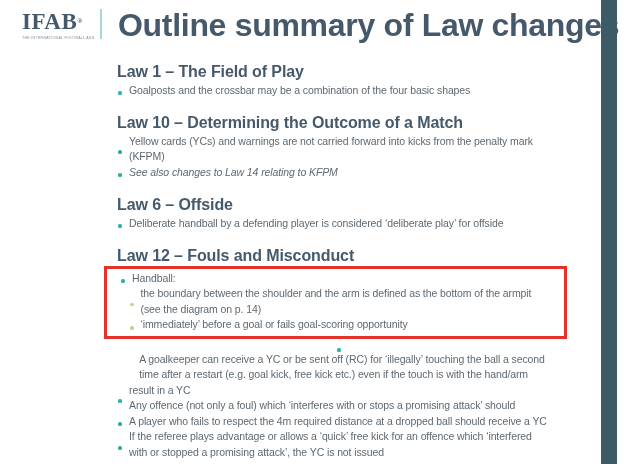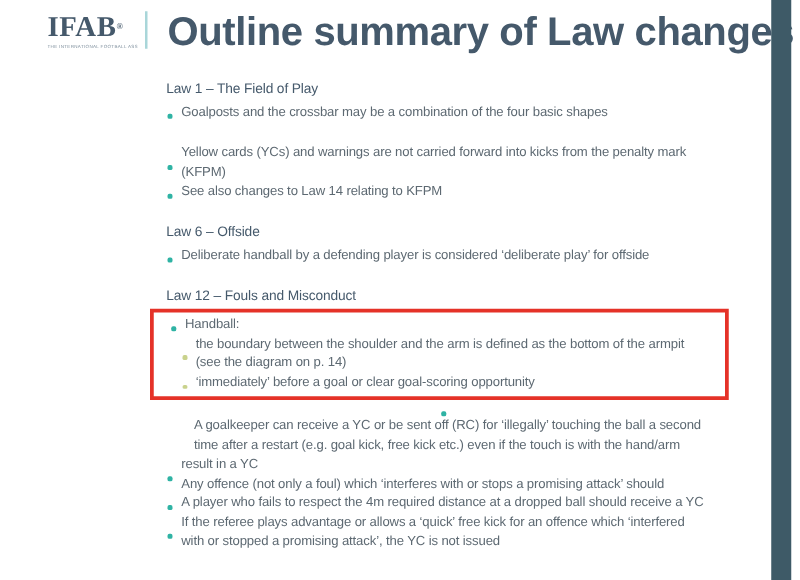--- a/index.html
+++ b/index.html
@@ -1,18 +1,18 @@
 <!DOCTYPE html>
 <html style="--heading: #45596b; --body: #5d6972; --bullet: #2fb3a4; --subbullet: #c9d28c; --highlight: #e53228; --bar: #3e5a67; --divider: #a9d6d9;"><head>
 <meta charset="utf-8">
 <style>
   * { margin:0; padding:0; box-sizing:border-box; }
   html,body { width:640px; height:464px; background:#ffffff; overflow:hidden;
               font-family:"Liberation Sans", sans-serif; }
-  .page { position:relative; width:607px; height:464px; background:#fff;margin-left:16px; }
+  .page { position:relative; width:607px; height:464px; background:#fff; }
 
   
   .logo-block { position:absolute; left:22px; top:10px; width:74px; }
   .logo-word { font-family:"Liberation Serif", serif; font-weight:600; font-size:23px;
                letter-spacing:0.5px; color:var(--heading); line-height:24px; }
   .logo-reg { font-size:7px; vertical-align:top; position:relative; top:-1px; color:var(--heading); }
   .logo-tagline { font-size:4px; letter-spacing:0.3px; color:#7d8e9c; white-space:nowrap;
                   transform:scale(0.9); transform-origin:left top; margin-top:1px; overflow:hidden; width:80px; }
   .logo-divider { position:absolute; left:100px; top:9px; width:2px; height:30px; background:var(--divider); }
 
@@ -21,28 +21,28 @@
                 color:var(--heading); letter-spacing:-0.3px; white-space:nowrap; }
 
   
   .accent-bar { position:absolute; left:601px; top:0; width:16px; height:464px; background:var(--bar); }
 
   
   .content { position:absolute; left:117px; top:57px; width:450px; color:var(--body);
              font-size:10.5px; letter-spacing:-0.1px; line-height:15.5px; }
   .law-section { margin-top:7px; }
   .law-section + .law-section { margin-top:17px; }
-  .law-heading { font-weight:400; font-size:11px; color:var(--heading); letter-spacing:-0.1px; margin-bottom:3px; }
+  .law-heading { font-weight:700; font-size:16px; color:var(--heading); letter-spacing:-0.1px; margin-bottom:3px; }
 
   .bullet { display:flex; align-items:center; }
   .bullet .dot { flex:0 0 auto; width:4px; height:4px; border-radius:1.5px; background:var(--bullet);
                  margin:6px 7px 0 1px; }
   .bullet.lvl2 { margin-left:9px; }
   .bullet.lvl2 .dot { width:3.5px; height:3.5px; background:var(--subbullet); }
-  .bullet.italic .lines { }
+  .bullet.italic .lines { font-style:italic; }
   .lines { flex:1 1 auto; }
   .bullet-line { white-space:nowrap; }
 
   
   .highlight-box { border:3px solid var(--highlight); margin:-1px 0 3px -13px;
                    padding:2px 0 3px 13px; }
   .highlight-box + .bullet { margin-top:3px;flex-direction:column; }
 </style>
 </head>
 <body>
@@ -64,20 +64,21 @@
       <section class="law-section">
         <div class="law-heading">Law 1 – The Field of Play</div>
         <div class="bullet lvl1">
           <span class="dot"></span>
           <div class="lines">
             <div class="bullet-line">Goalposts and the crossbar may be a combination of the four basic shapes</div>
           </div>
         </div>
       </section>
       <section class="law-section">
+        <div class="law-heading">Law 10 – Determining the Outcome of a Match</div>
         <div class="bullet lvl1">
           <span class="dot"></span>
           <div class="lines">
             <div class="bullet-line">Yellow cards (YCs) and warnings are not carried forward into kicks from the penalty mark</div>
             <div class="bullet-line">(KFPM)</div>
           </div>
         </div>
         <div class="bullet lvl1 italic">
           <span class="dot"></span>
           <div class="lines">
@@ -106,21 +107,21 @@
           <div class="bullet lvl2">
             <span class="dot"></span>
             <div class="lines">
               <div class="bullet-line">the boundary between the shoulder and the arm is defined as the bottom of the armpit</div>
               <div class="bullet-line">(see the diagram on p. 14)</div>
             </div>
           </div>
           <div class="bullet lvl2">
             <span class="dot"></span>
             <div class="lines">
-              <div class="bullet-line">‘immediately’ before a goal or clear goal-scoring opportunity</div>
+              <div class="bullet-line">‘immediately’ before a goal or fails goal-scoring opportunity</div>
             </div>
           </div>
         </div>
         <div class="bullet lvl1">
           <span class="dot"></span>
           <div class="lines">
             <div class="bullet-line">A goalkeeper can receive a YC or be sent off (RC) for ‘illegally’ touching the ball a second</div>
             <div class="bullet-line">time after a restart (e.g. goal kick, free kick etc.) even if the touch is with the hand/arm</div>
           </div>
         </div>

